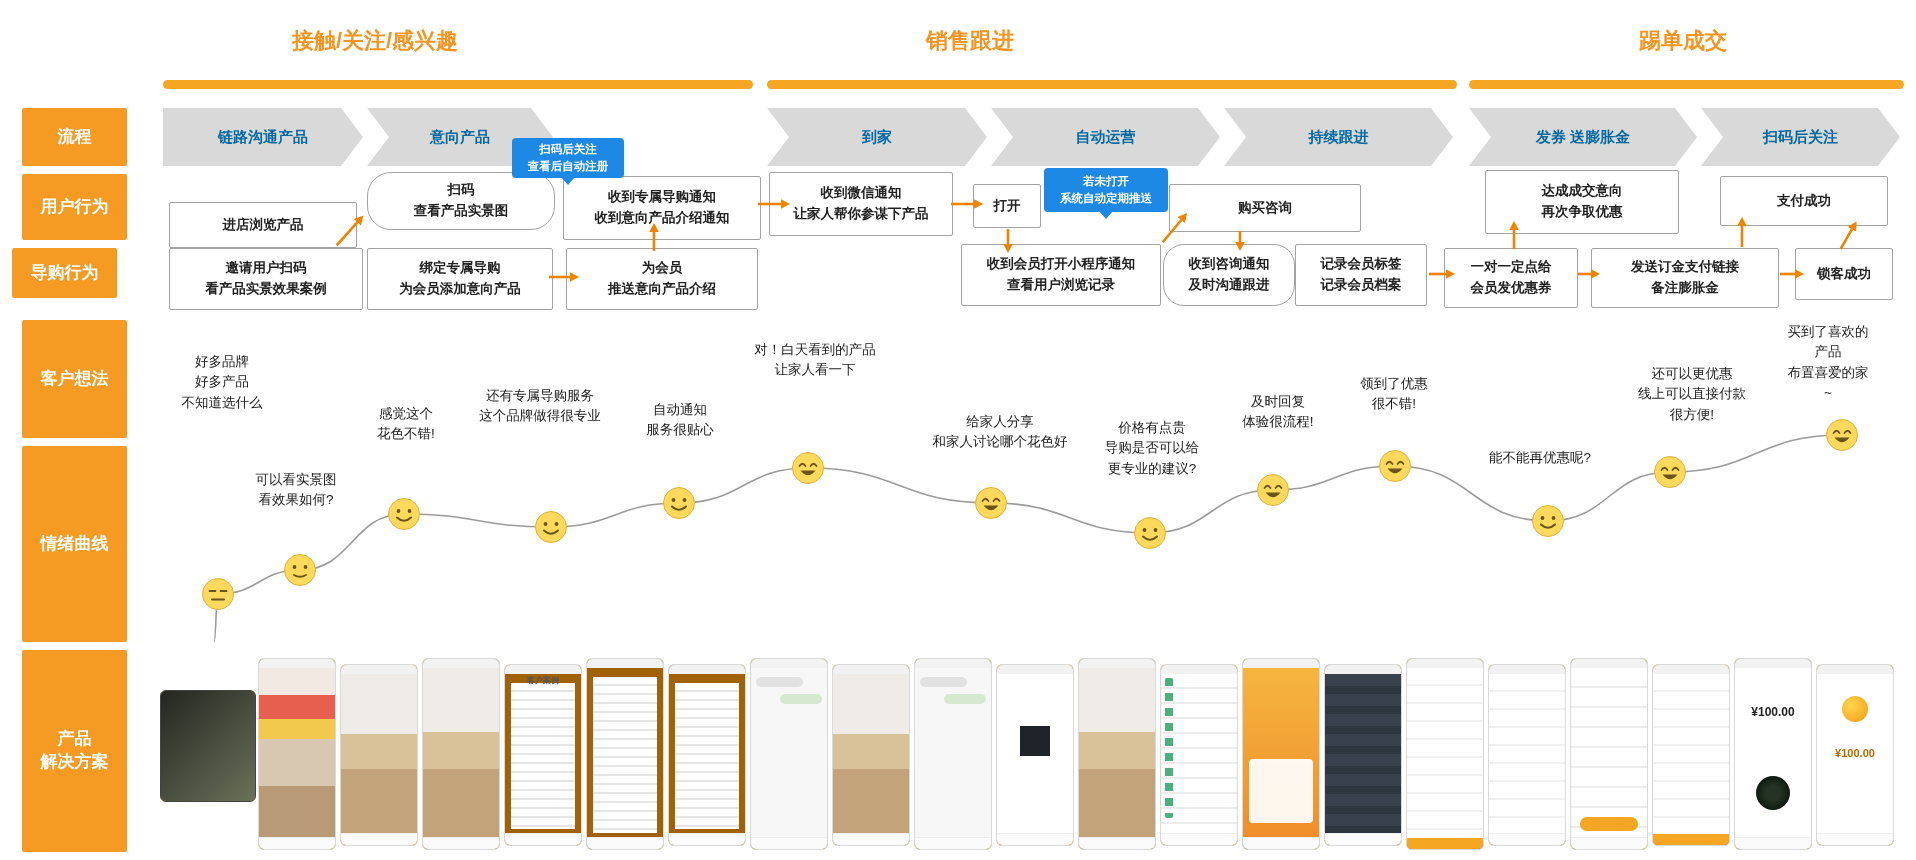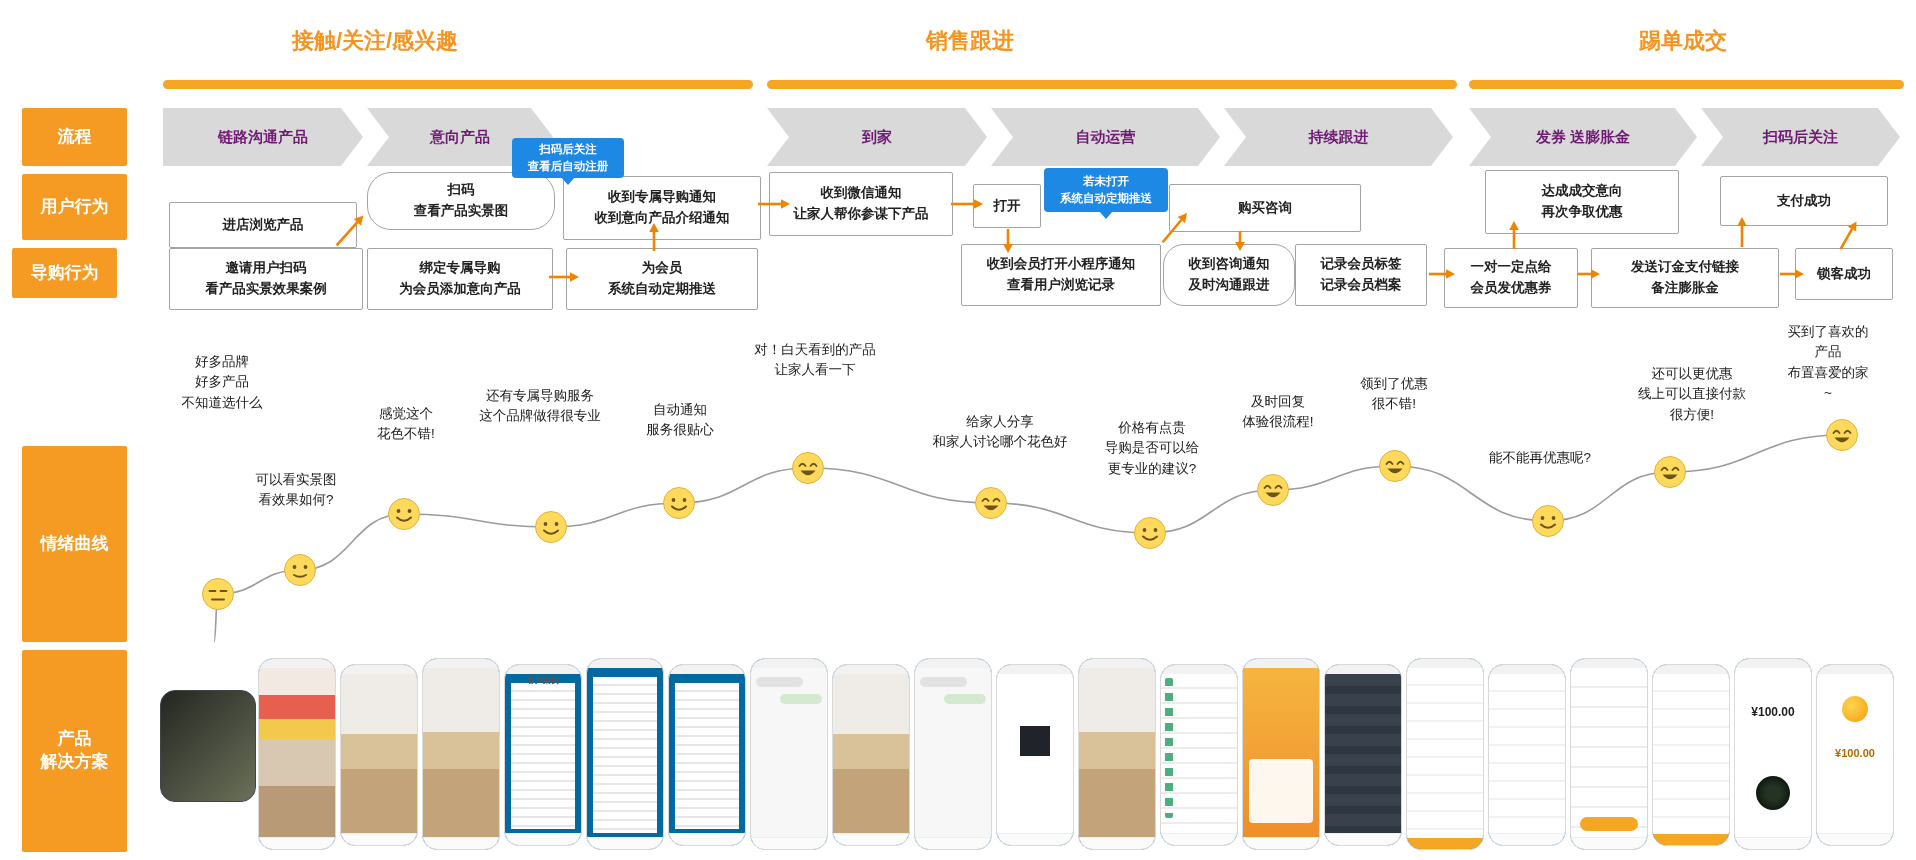--- a/index.html
+++ b/index.html
@@ -9,21 +9,21 @@
   }
   .phase-title{position:absolute;transform:translateX(-50%);font-size:22px;font-weight:700;color:#F5941F;white-space:nowrap;}
   .phase-bar{position:absolute;height:9px;border-radius:5px;background:#F5A623;}
   .row-label{
     position:absolute;background:#F59A23;color:#fff;font-weight:700;font-size:17px;
     display:flex;align-items:center;justify-content:center;text-align:center;
     white-space:pre-line;line-height:1.35;border-radius:2px;
   }
   .chev{
     position:absolute;background:#D9D9D9;display:flex;align-items:center;justify-content:center;
-    font-size:15px;font-weight:700;color:#701a75;white-space:nowrap;
+    font-size:15px;font-weight:700;color:#0369a1;white-space:nowrap;
     clip-path:polygon(0 0, calc(100% - 22px) 0, 100% 50%, calc(100% - 22px) 100%, 0 100%, 22px 50%);
   }
   .chev.first{clip-path:polygon(0 0, calc(100% - 22px) 0, 100% 50%, calc(100% - 22px) 100%, 0 100%);}
   .jbox{
     position:absolute;background:#fff;border:1px solid #a3a3a3;border-radius:2px;
     display:flex;align-items:center;justify-content:center;text-align:center;
     font-size:13.5px;font-weight:600;line-height:1.55;white-space:pre-line;z-index:2;
   }
   .callout{
     position:absolute;background:#1E88E5;color:#fff;font-size:11.5px;font-weight:600;line-height:1.45;
@@ -35,21 +35,21 @@
     border:7px solid transparent;border-top:8px solid #1E88E5;border-bottom:none;
   }
   .arrow{position:absolute;z-index:5;line-height:0;}
   .note{
     position:absolute;transform:translateX(-50%);text-align:center;font-size:13.5px;font-weight:500;
     line-height:1.5;white-space:pre-line;color:#1a1a1a;z-index:2;
   }
   .face{position:absolute;width:34px;height:34px;z-index:3;line-height:0;}
   #curve-svg{position:absolute;left:0;top:0;z-index:1;pointer-events:none;}
 
-  .thumb{position:absolute;background:#0369a1;border:1px solid #d9d9d9;border-radius:15px;overflow:hidden;display:flex;flex-direction:column;}
+  .thumb{position:absolute;background:#a16207;border:1px solid #d9d9d9;border-radius:6px;overflow:hidden;display:flex;flex-direction:column;}
   .t-head{height:9px;background:#f2f2f2;flex:none;}
   .t-body{flex:1;position:relative;}
   .t-foot{height:11px;background:#fbfbfb;border-top:1px solid #eee;flex:none;}
   .t-label{position:absolute;left:0;right:0;text-align:center;font-weight:700;color:#333;font-size:10px;z-index:2;}
 
   .thumb.v-photo{border-color:#444;}
   .v-photo .t-body{background:linear-gradient(135deg,#23261f 0%,#4a4f41 55%,#6b7158 100%);}
   .v-room .t-body{background:linear-gradient(180deg,#f1e9e2 0 16%,#e7604f 16% 30%,#f2c94c 30% 42%,#d8c8b2 42% 70%,#b99a77 70%);}
   .v-floor .t-body{background:linear-gradient(180deg,#efece7 0 38%,#d9c19a 38% 60%,#c3a379 60%);}
   .v-doc .t-body{margin:9px 6px 4px 6px;background:repeating-linear-gradient(180deg,#fff 0 7px,#e6e6e6 7px 9px);}
@@ -85,20 +85,21 @@
   <div class="phase-title" style="left:970px;top:26px">销售跟进</div>
   <div class="phase-title" style="left:1683px;top:26px">踢单成交</div>
 
   <div class="phase-bar" style="left:163px;top:80px;width:590px"></div>
   <div class="phase-bar" style="left:767px;top:80px;width:690px"></div>
   <div class="phase-bar" style="left:1469px;top:80px;width:435px"></div>
 
   <div class="row-label" style="left:22px;top:108px;width:105px;height:58px">流程</div>
   <div class="row-label" style="left:22px;top:174px;width:105px;height:66px">用户行为</div>
   <div class="row-label" style="left:12px;top:248px;width:105px;height:50px">导购行为</div>
+  <div class="row-label" style="left:22px;top:320px;width:105px;height:118px">客户想法</div>
   <div class="row-label" style="left:22px;top:446px;width:105px;height:196px">情绪曲线</div>
   <div class="row-label" style="left:22px;top:650px;width:105px;height:202px">产品
 解决方案</div>
 
 <div class="chev first" style="left: 163px; top: 108px; width: 200px; height: 58px;">链路沟通产品</div>
     <div class="chev" style="left: 367px; top: 108px; width: 186px; height: 58px;">意向产品</div>
     <div class="chev" style="left: 767px; top: 108px; width: 220px; height: 58px;">到家</div>
     <div class="chev" style="left: 991px; top: 108px; width: 229px; height: 58px;">自动运营</div>
     <div class="chev" style="left: 1224px; top: 108px; width: 229px; height: 58px;">持续跟进</div>
     <div class="chev" style="left: 1469px; top: 108px; width: 228px; height: 58px;">发券 送膨胀金</div>
@@ -113,21 +114,21 @@
     <div class="jbox" style="left: 973px; top: 184px; width: 66px; height: 42px;">打开</div>
     <div class="jbox" style="left: 1169px; top: 184px; width: 190px; height: 46px;">购买咨询</div>
     <div class="jbox" style="left: 1485px; top: 170px; width: 192px; height: 62px;">达成成交意向
 再次争取优惠</div>
     <div class="jbox" style="left: 1720px; top: 176px; width: 166px; height: 48px;">支付成功</div>
     <div class="jbox" style="left: 169px; top: 248px; width: 192px; height: 60px;">邀请用户扫码
 看产品实景效果案例</div>
     <div class="jbox" style="left: 367px; top: 248px; width: 184px; height: 60px;">绑定专属导购
 为会员添加意向产品</div>
     <div class="jbox" style="left: 566px; top: 248px; width: 190px; height: 60px;">为会员
-系统自动定期推送</div>
+推送意向产品介绍</div>
     <div class="jbox" style="left: 961px; top: 244px; width: 198px; height: 60px;">收到会员打开小程序通知
 查看用户浏览记录</div>
     <div class="jbox" style="left: 1163px; top: 244px; width: 130px; height: 60px; border-radius: 21px;">收到咨询通知
 及时沟通跟进</div>
     <div class="jbox" style="left: 1295px; top: 244px; width: 130px; height: 60px;">记录会员标签
 记录会员档案</div>
     <div class="jbox" style="left: 1444px; top: 248px; width: 132px; height: 58px; text-align: right;">一对一定点给
 会员发优惠券</div>
     <div class="jbox" style="left: 1591px; top: 248px; width: 186px; height: 58px;">发送订金支付链接
 备注膨胀金</div>

